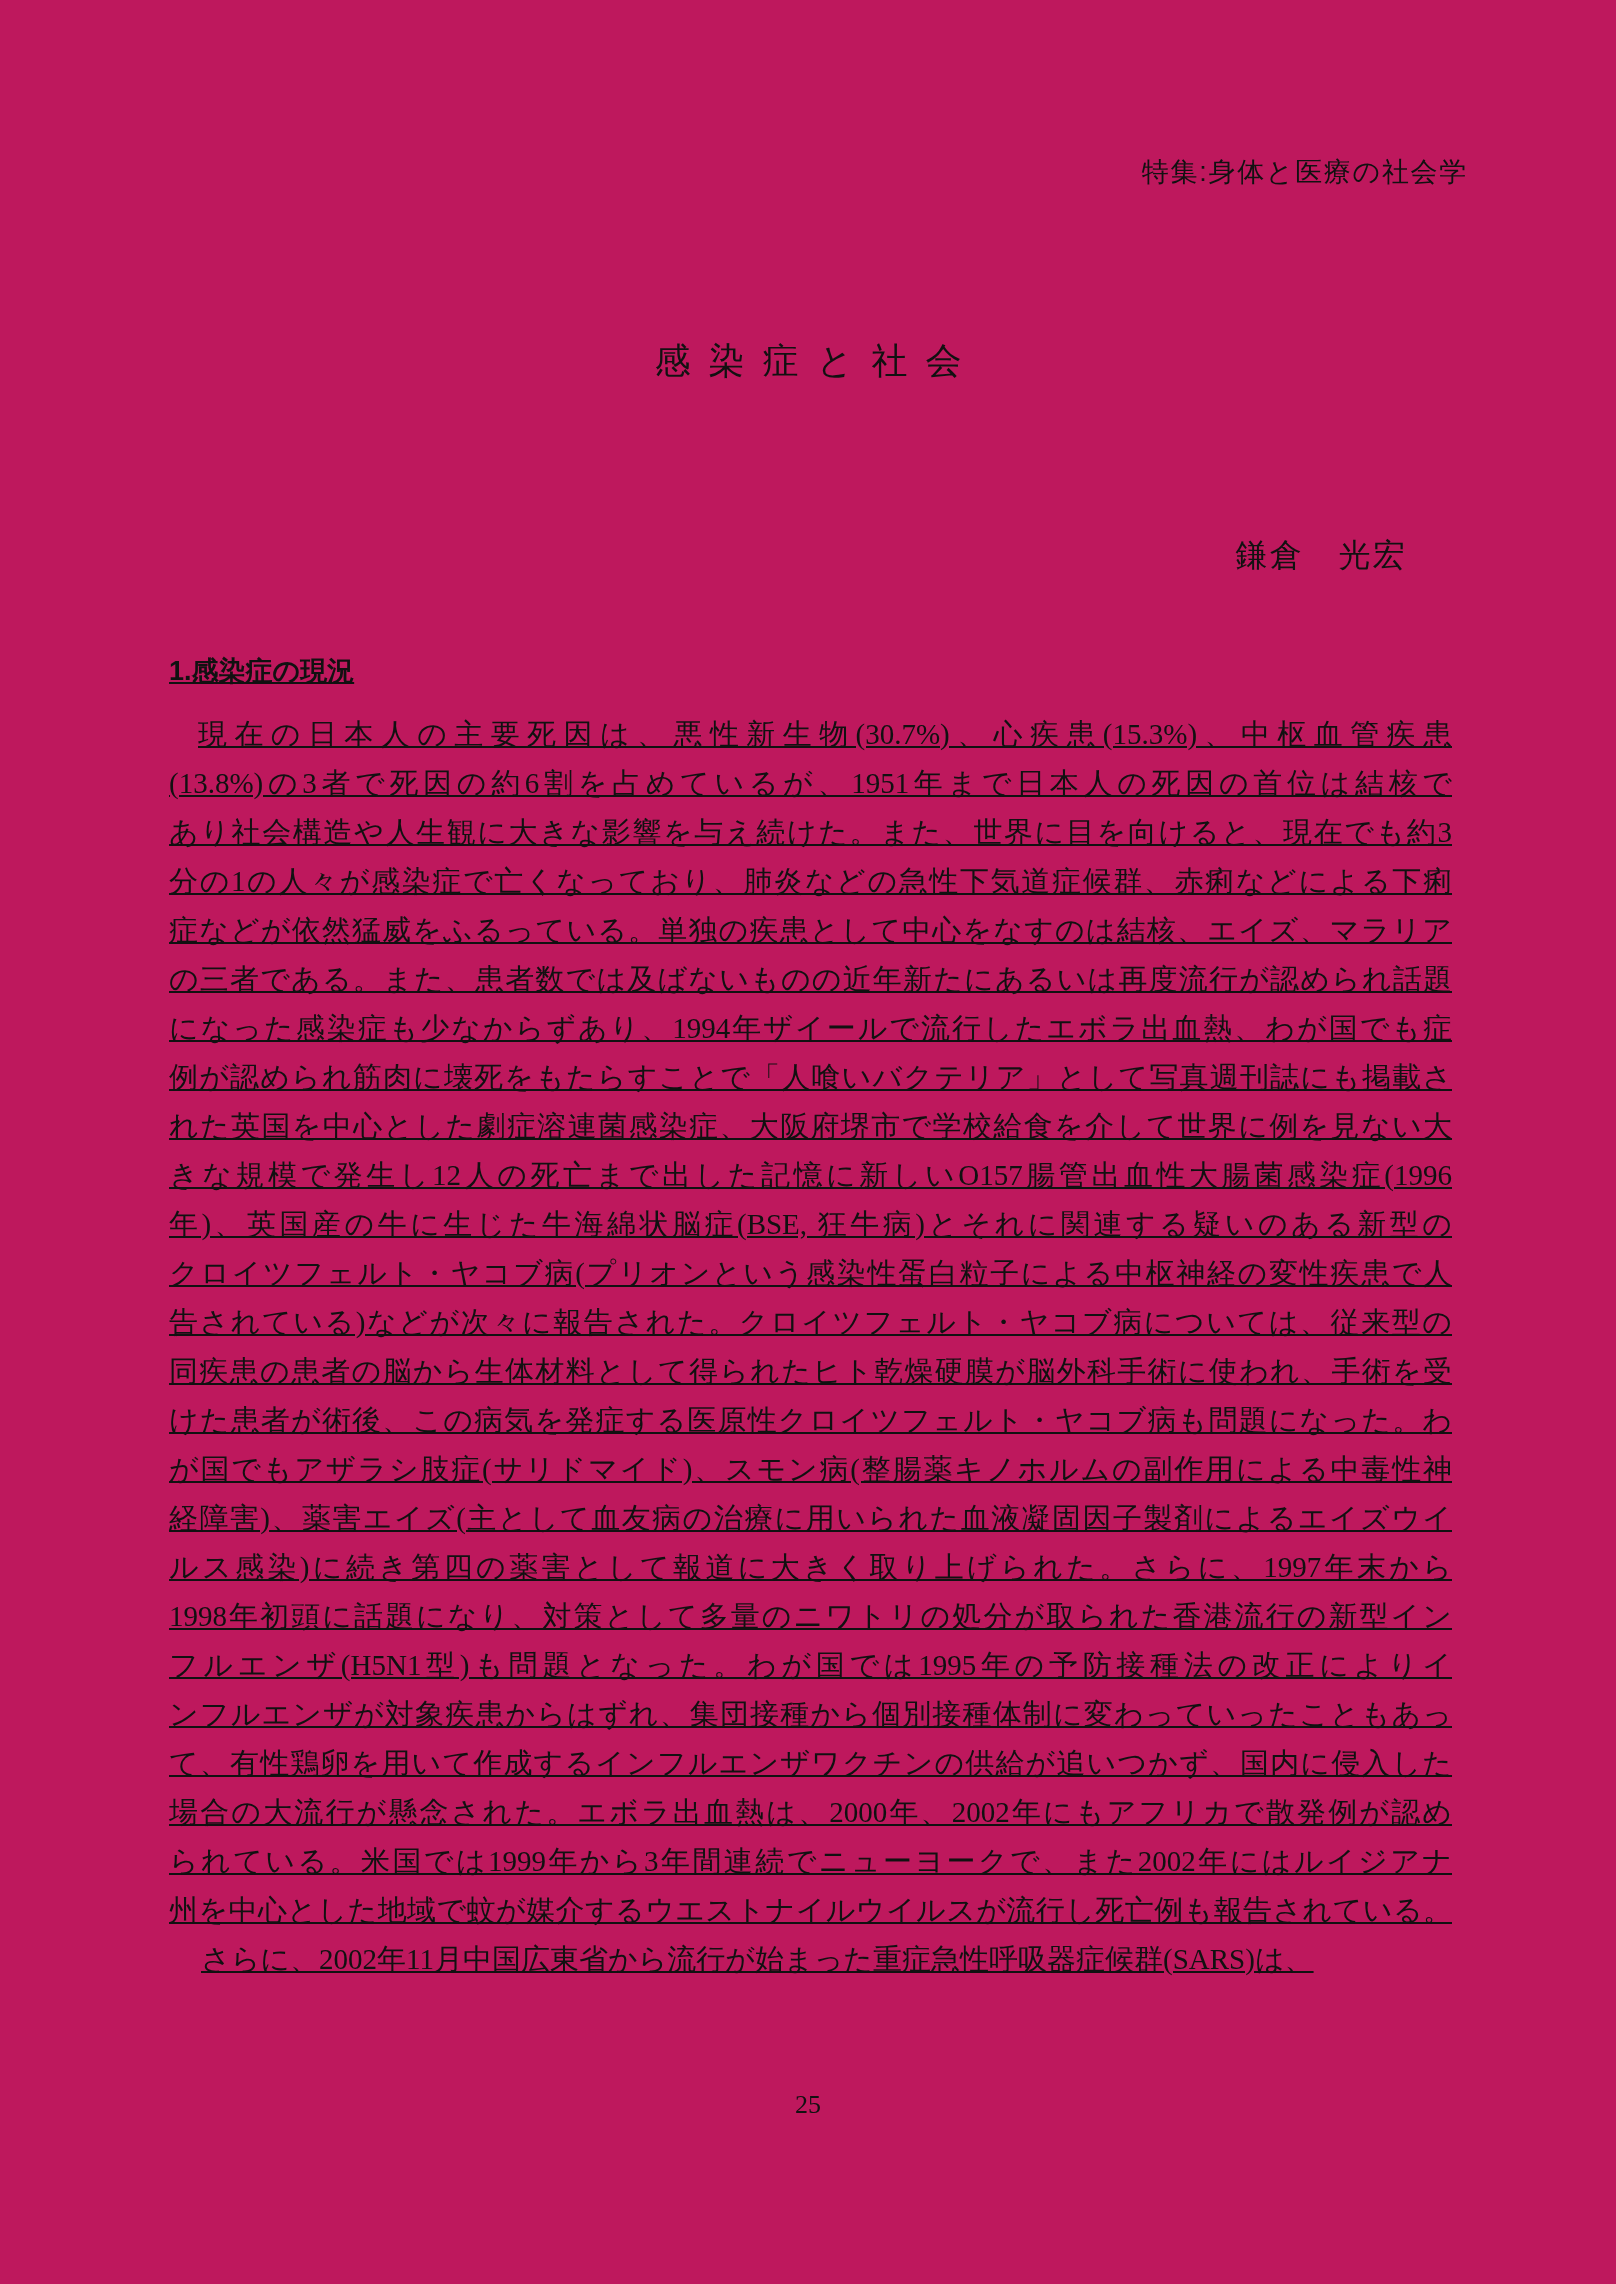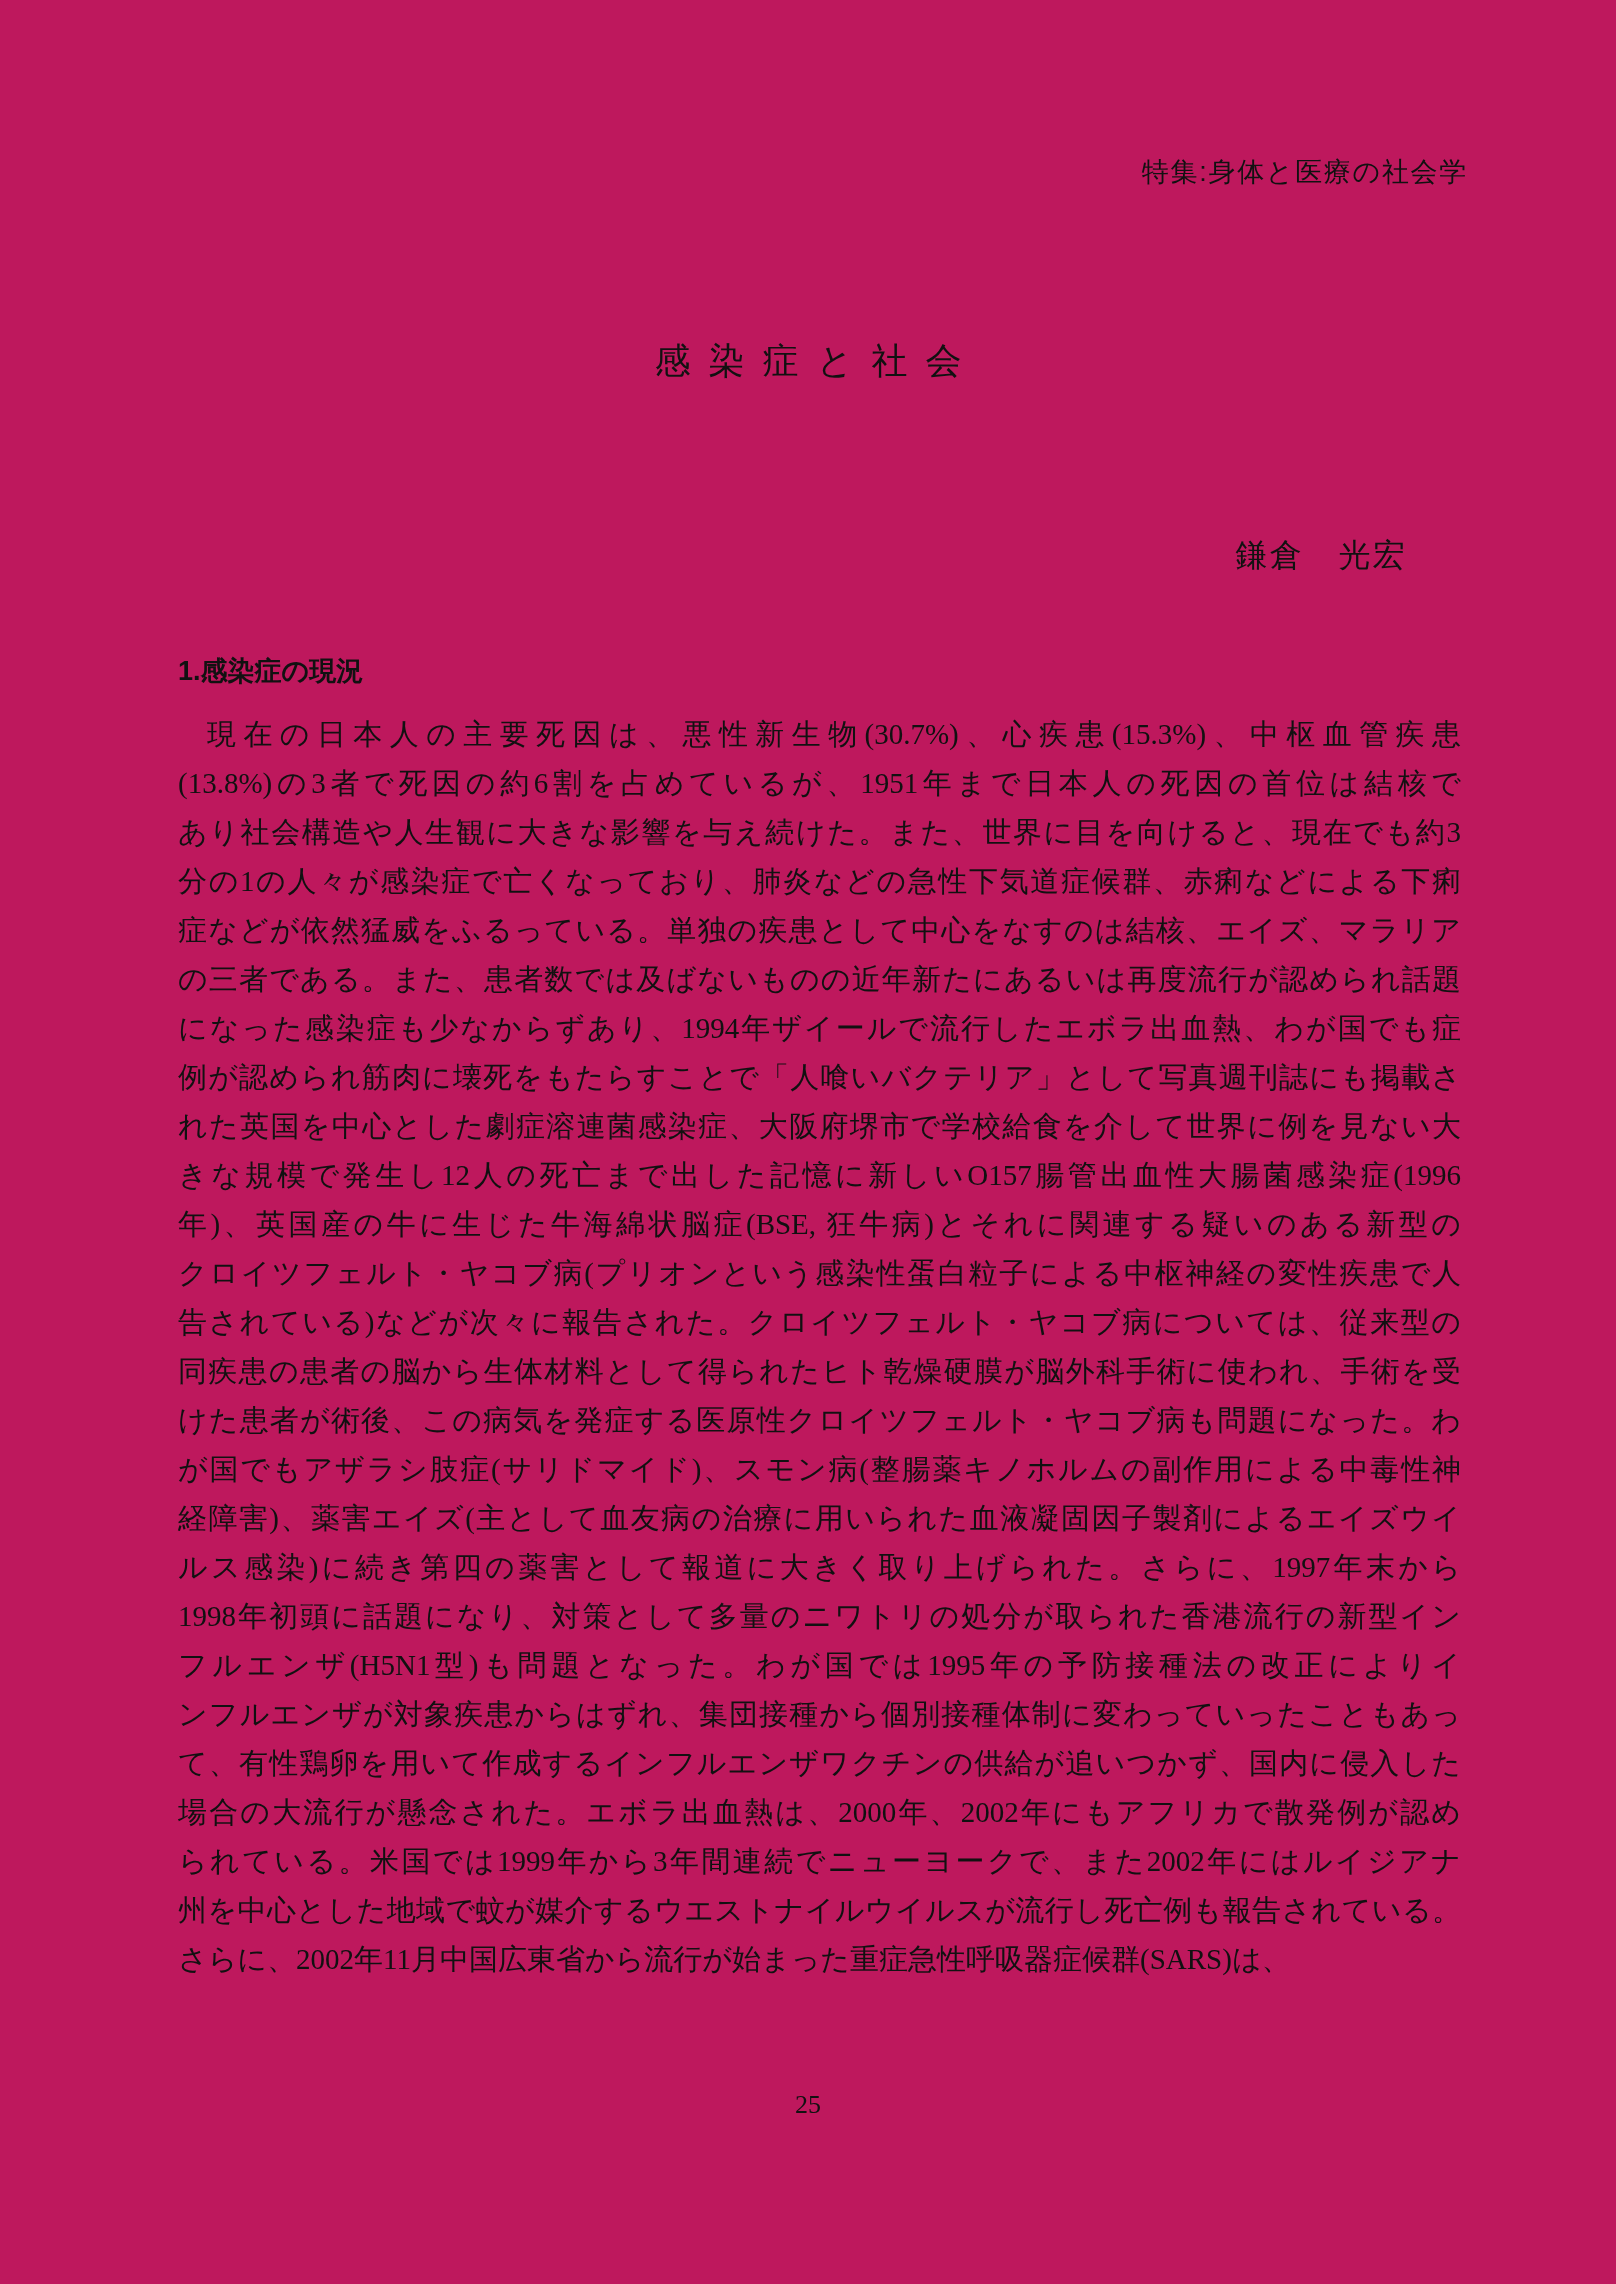--- a/index.html
+++ b/index.html
@@ -41,42 +41,44 @@
     top: 534px;
     right: 209px;
     font-size: 32px;
     letter-spacing: 2.3px;
     white-space: nowrap;
     margin-left: 48px;
   }
   .article {
     position: absolute;
     top: 654px;
-    left: 178px;
+    left: 169px;
     width: 1283px;
+    text-decoration: underline;
   }
   .section-heading {
     font-size: 27px;
     line-height: 34px;
     font-weight: bold;
     font-family: "Liberation Sans", "DejaVu Sans", sans-serif;
     margin: 0 0 21.5px 0;
   }
   .body-line {
     font-size: 29px;
     line-height: 49px;
     text-align: justify;
     text-align-last: justify;
     white-space: normal;
   }
   .body-line.indent {
     text-indent: 29px;
   }
   .body-line.last {
     text-align-last: left;
+    margin-left: 32px;
   }
   .page-number {
     position: absolute;
     top: 2090px;
     left: 0;
     width: 100%;
     text-align: center;
     font-size: 26px;
   }
 </style>

